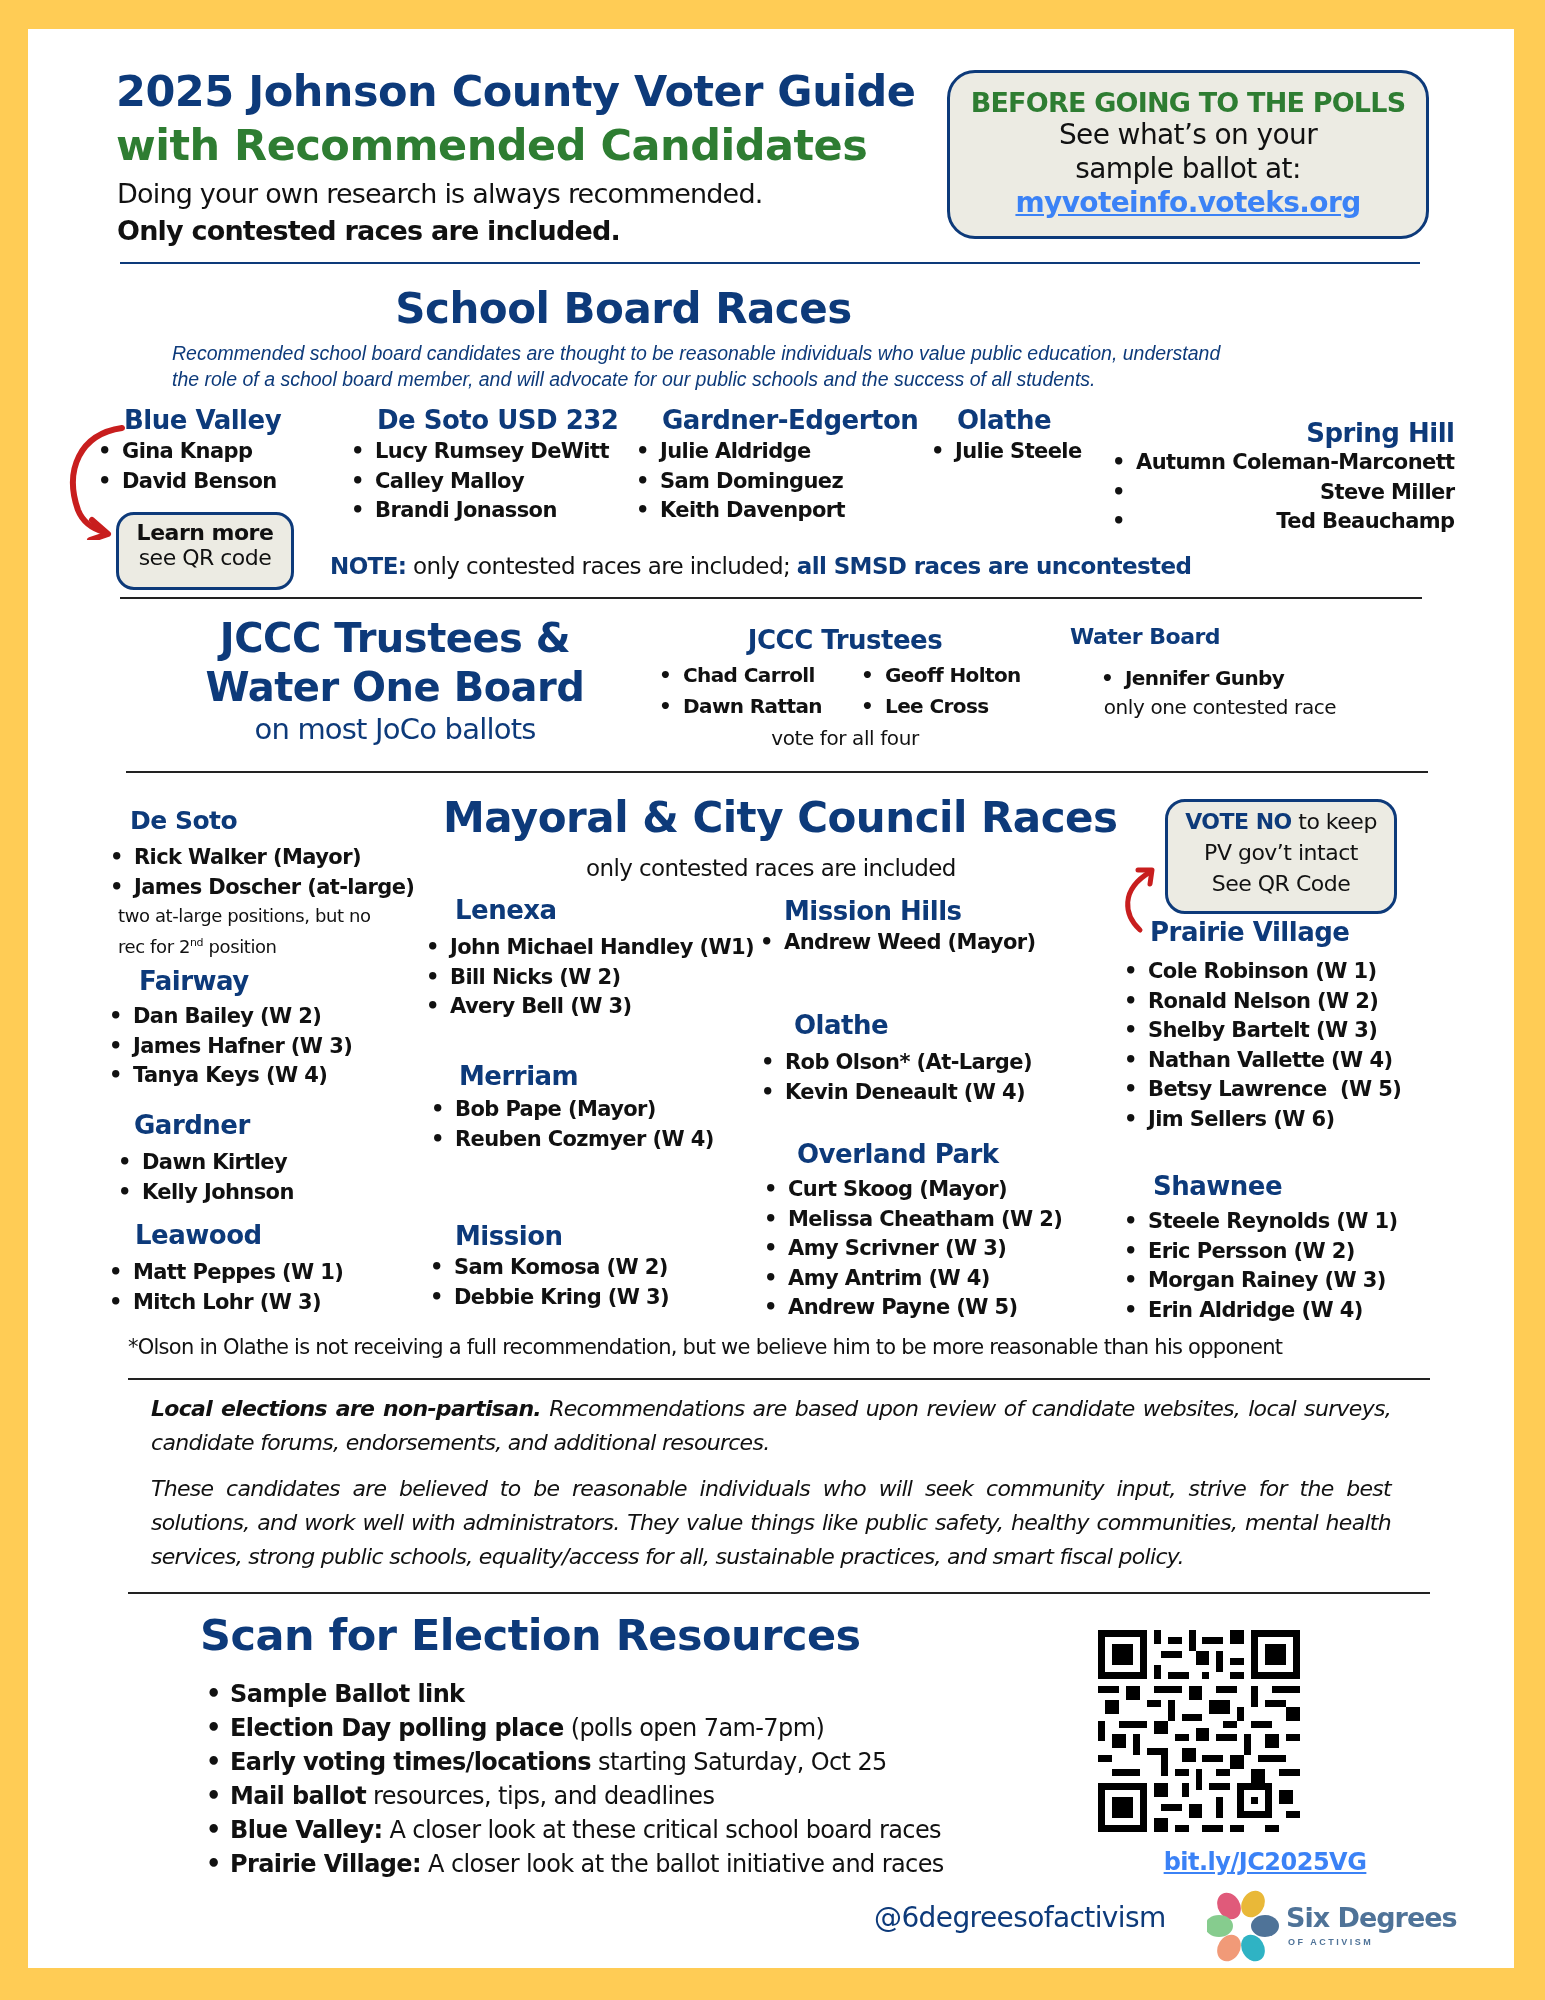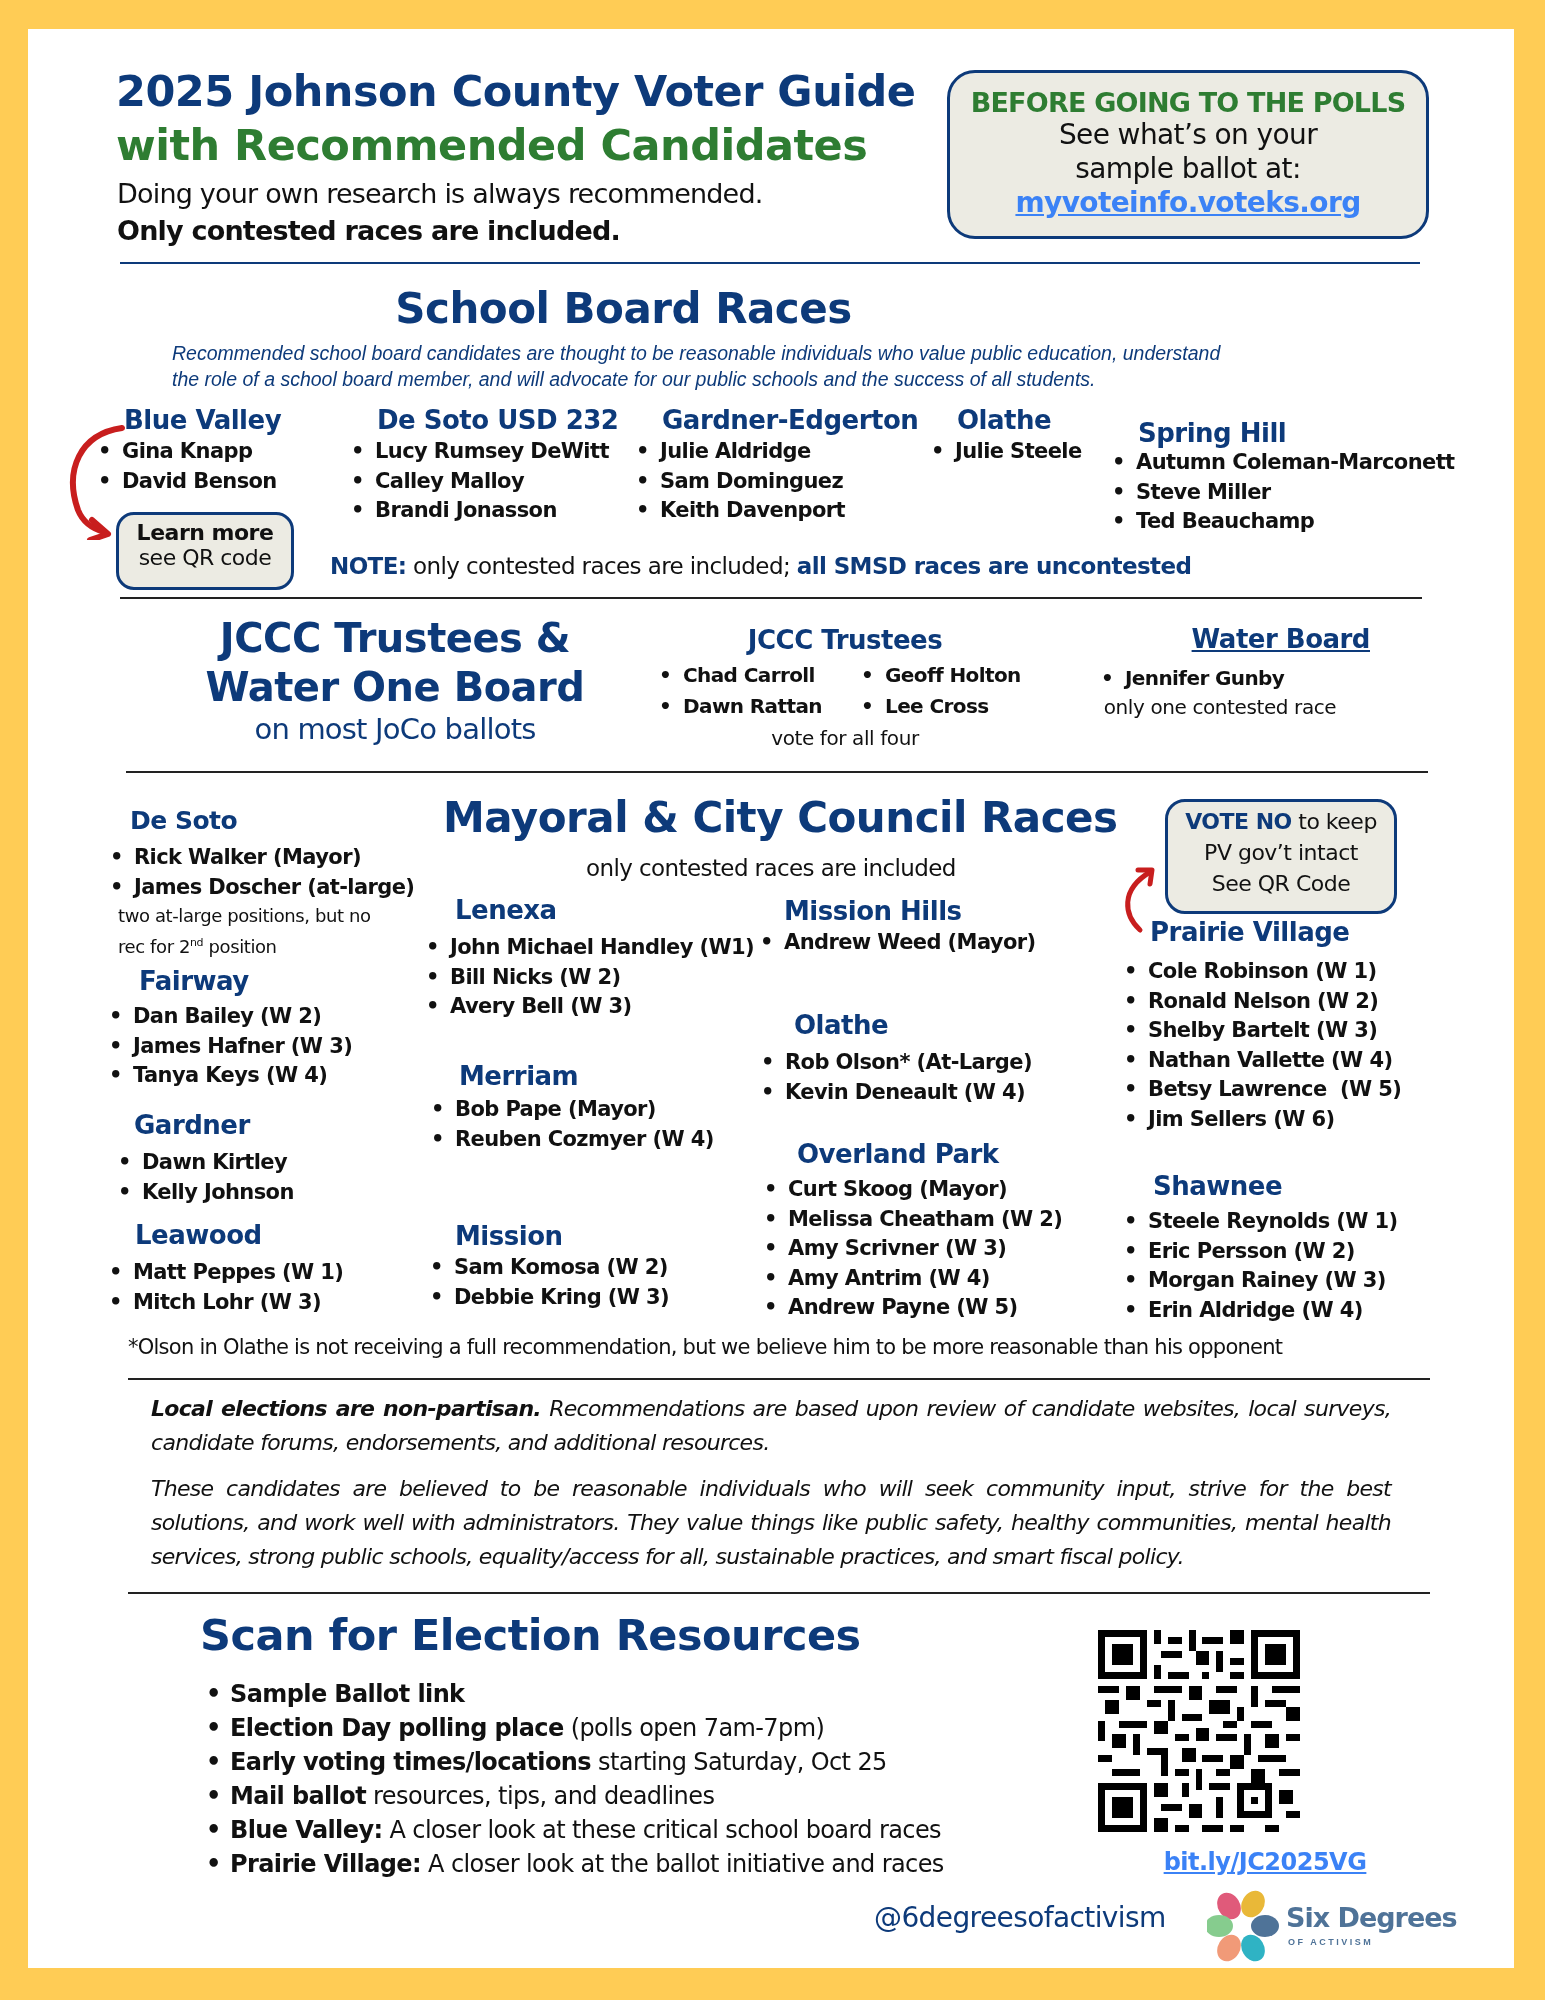--- a/index.html
+++ b/index.html
@@ -78,21 +78,21 @@
     <li>Sam Dominguez</li>
     <li>Keith Davenport</li>
   </ul>
 </div>
 <div class="abs" style="left:957px;top:405px;">
   <div class="city">Olathe</div>
   <ul style="margin-left:-30px;margin-top:2px;">
     <li>Julie Steele</li>
   </ul>
 </div>
-<div class="abs" style="left:1138px;top:418px;">
+<div class="abs" style="left:1138px;top:418px;text-align:right;">
   <div class="city">Spring Hill</div>
   <ul style="margin-left:-30px;margin-top:0;">
     <li>Autumn Coleman-Marconett</li>
     <li>Steve Miller</li>
     <li>Ted Beauchamp</li>
   </ul>
 </div>
 
 <div class="abs" style="left:330px;top:553px;font-size:23px;font-family:'DejaVu Sans',sans-serif;letter-spacing:-0.6px;white-space:nowrap;">
   <span class="b navy">NOTE:</span><span> only contested races are included; </span><span class="b navy">all SMSD races are uncontested</span>
@@ -110,21 +110,21 @@
 <ul class="abs" style="left:655px;top:660px;">
   <li style="font-size:20px;line-height:31px;">Chad Carroll</li>
   <li style="font-size:20px;line-height:31px;">Dawn Rattan</li>
 </ul>
 <ul class="abs" style="left:857px;top:660px;">
   <li style="font-size:20px;line-height:31px;">Geoff Holton</li>
   <li style="font-size:20px;line-height:31px;">Lee Cross</li>
 </ul>
 <div class="abs small" style="left:650px;width:390px;text-align:center;top:726px;font-size:20px;">vote for all four</div>
 
-<div class="abs city" style="left:1070px;width:300px;text-align:right;top:624px;font-size:26px;text-decoration:underline;">Water Board</div>
+<div class="abs city" style="left:1070px;width:300px;text-align:left;top:624px;font-size:22px;">Water Board</div>
 <ul class="abs" style="left:1097px;top:664px;">
   <li style="font-size:20px;">Jennifer Gunby</li>
 </ul>
 <div class="abs small" style="left:1070px;width:300px;text-align:center;top:695px;font-size:20px;">only one contested race</div>
 
 <div class="rule" style="left:126px;top:771px;width:1302px;"></div>
 
 <div class="abs hdr" style="left:443px;top:793px;font-size:42px;">Mayoral &amp; City Council Races</div>
 <div class="abs" style="left:443px;width:656px;text-align:center;top:855px;font-size:23px;font-family:'DejaVu Sans',sans-serif;letter-spacing:-0.6px;">only contested races are included</div>
 

